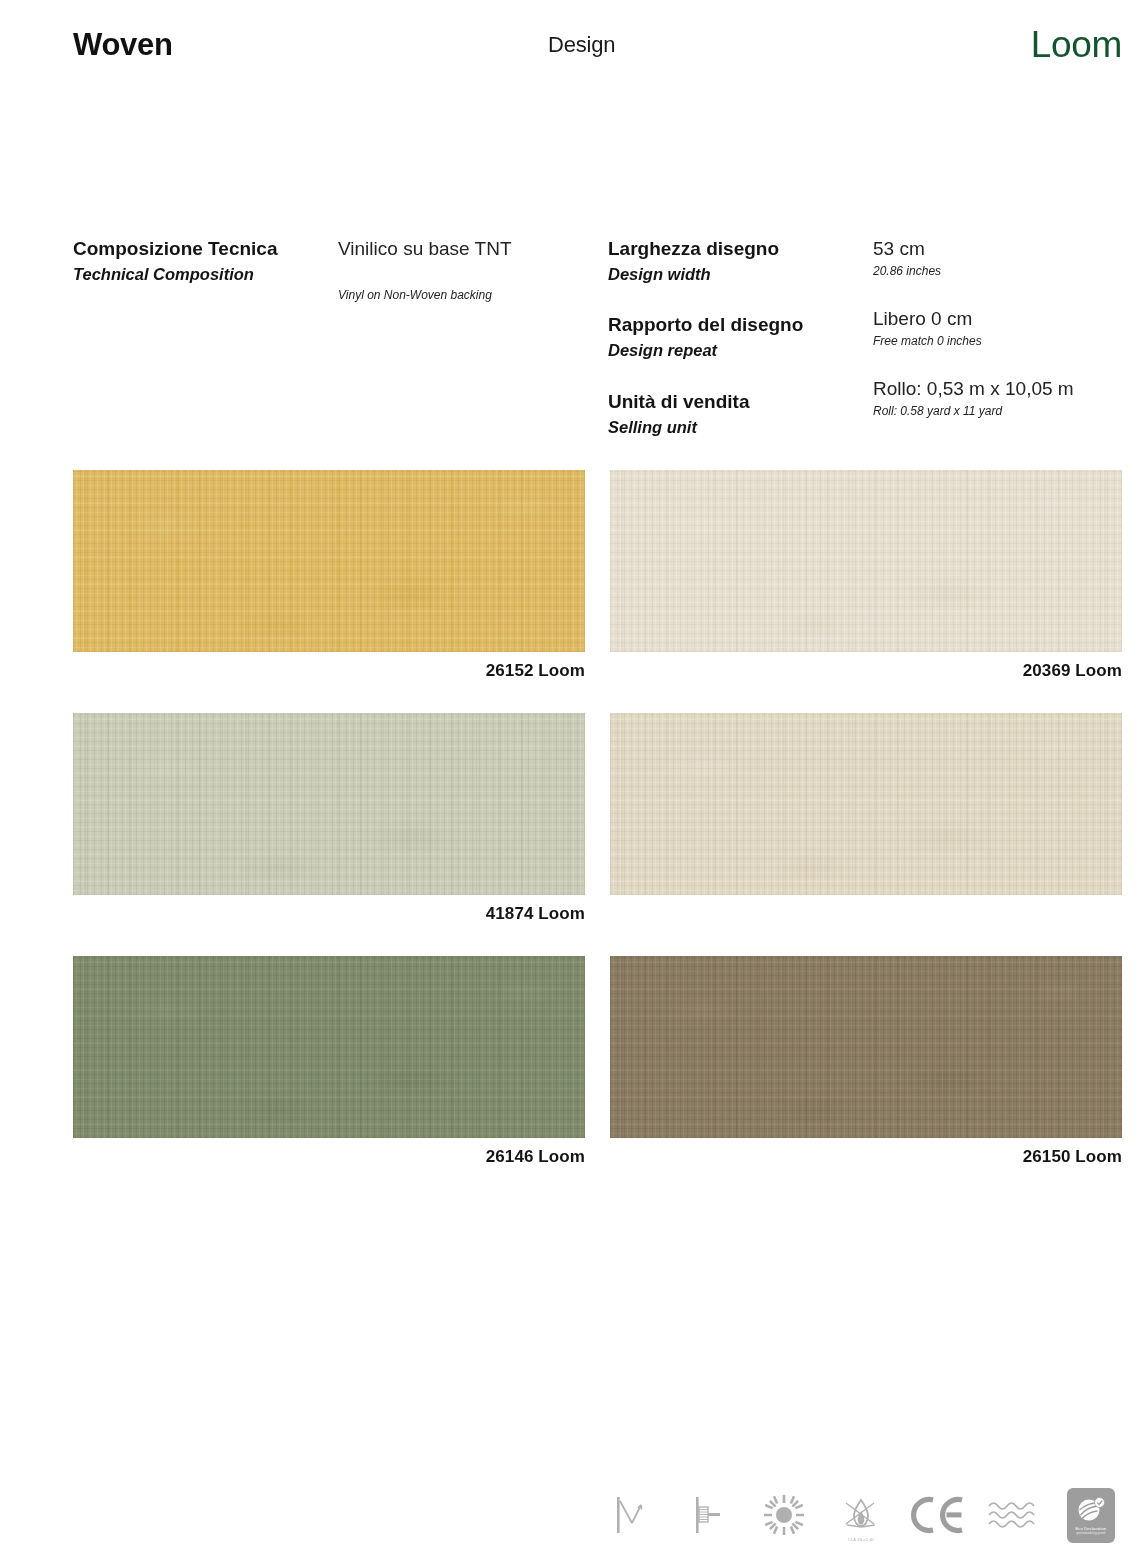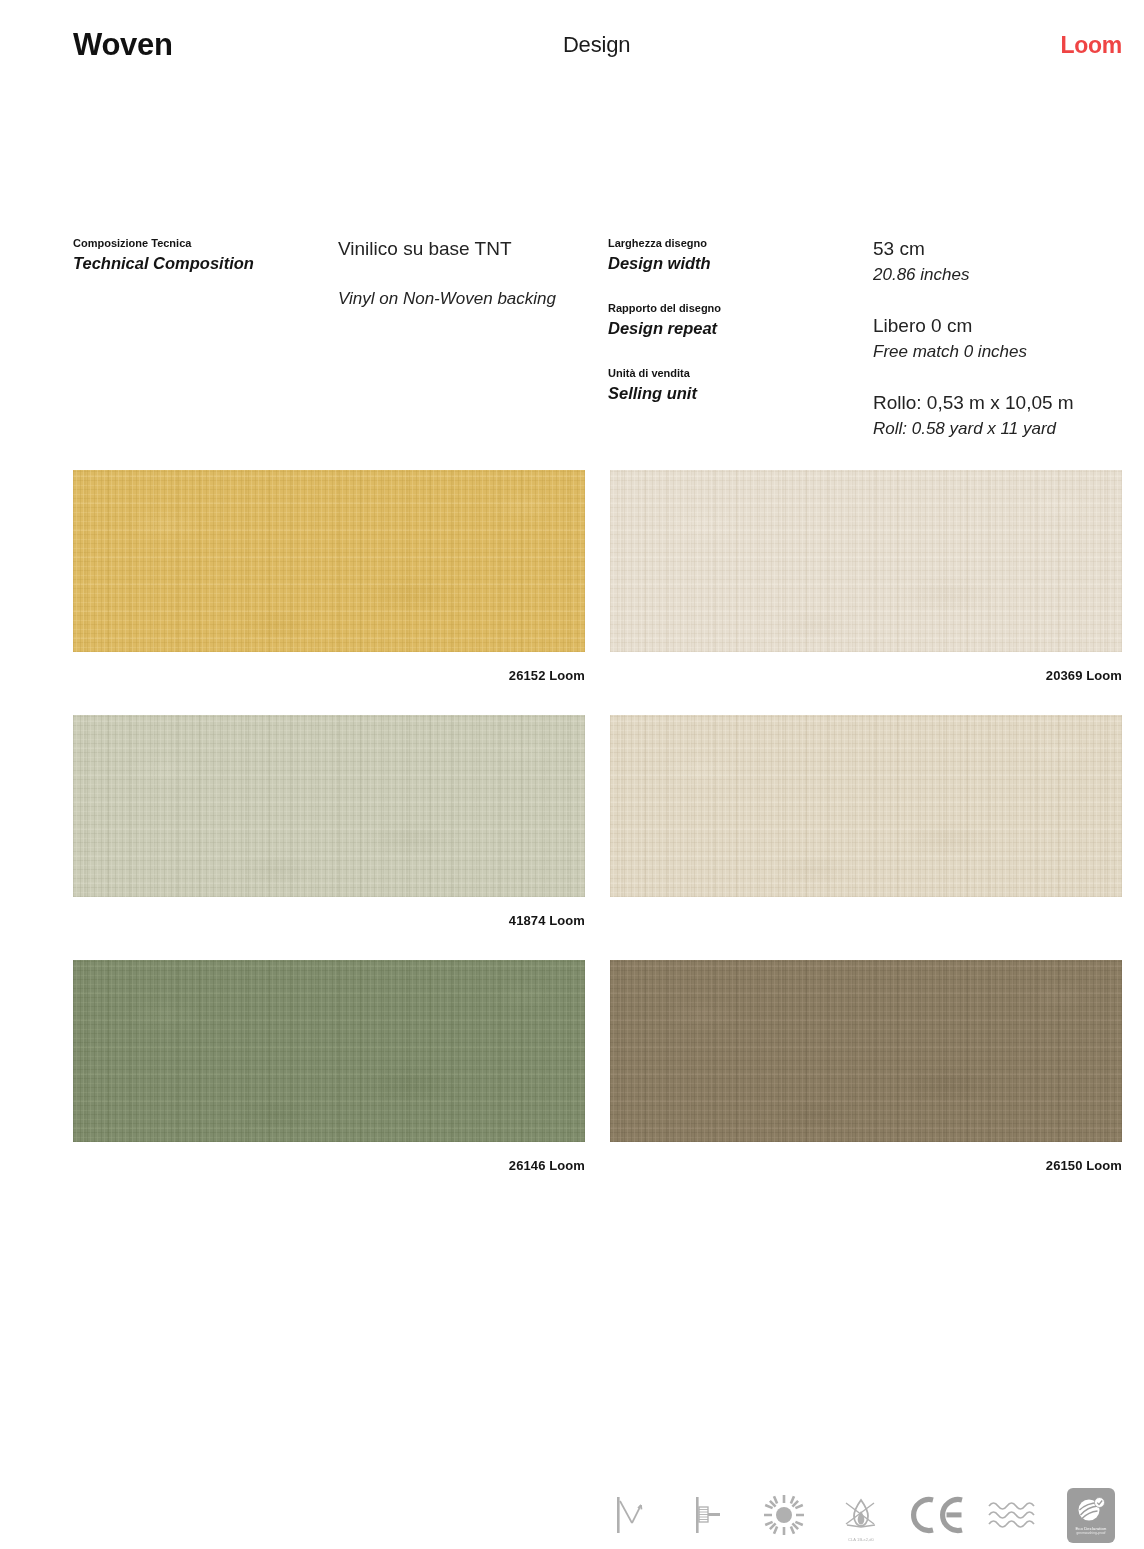--- a/index.html
+++ b/index.html
@@ -41,23 +41,23 @@
   .header-center {
     flex: 1 1 auto;
     text-align: center;
     font-size: 22px;
     font-weight: 400;
     color: #1b1b1b;
     letter-spacing: -0.2px;
     padding-right: 40px;
   }
   .header-right {
-    font-size: 23px;
-    font-weight: bold;
-    color: #ef4444;
+    font-size: 37px;
+    font-weight: normal;
+    color: #14532d;
     letter-spacing: -0.3px;
     flex: 0 0 auto;
   }
 
   
   .specs {
     position: absolute;
     left: 73px;
     top: 236px;
     width: 1049px;
@@ -65,40 +65,40 @@
   .spec-cols {
     display: flex;
     align-items: flex-start;
   }
   .col-a { width: 265px; flex: 0 0 265px; }
   .col-b { width: 270px; flex: 0 0 270px; }
   .col-c { width: 265px; flex: 0 0 265px; }
   .col-d { width: 249px; flex: 0 0 249px; }
 
   .lbl-it {
-    font-size: 11px;
+    font-size: 19px;
     font-weight: bold;
     line-height: 1.42;
     color: #141414;
   }
   .lbl-en {
     font-size: 16.5px;
     font-weight: bold;
     font-style: italic;
     line-height: 1.42;
     color: #141414;
   }
   .val-it {
     font-size: 19px;
     font-weight: 400;
     line-height: 1.42;
     color: #232323;
   }
   .val-en {
-    font-size: 17px;
+    font-size: 12px;
     font-weight: 400;
     font-style: italic;
     line-height: 1.42;
     color: #232323;
   }
   .spec-group { margin-bottom: 26px; }
   .spec-group:last-child { margin-bottom: 0; }
   .gap-block { height: 24px; }
 
   
@@ -119,24 +119,24 @@
     height: 182px;
     position: relative;
     overflow: hidden;
   }
   .weave {
     position: absolute;
     inset: 0;
   }
   .caption {
     text-align: right;
-    font-size: 13px;
+    font-size: 17px;
     font-weight: bold;
     color: #141414;
-    padding-top: 15px;
+    padding-top: 7px;
     letter-spacing: 0.1px;
     line-height: 1.4;
   }
   .row-spacer { height: 21px; }
 
   
   .icons {
     position: absolute;
     left: 600px;
     top: 1485px;

